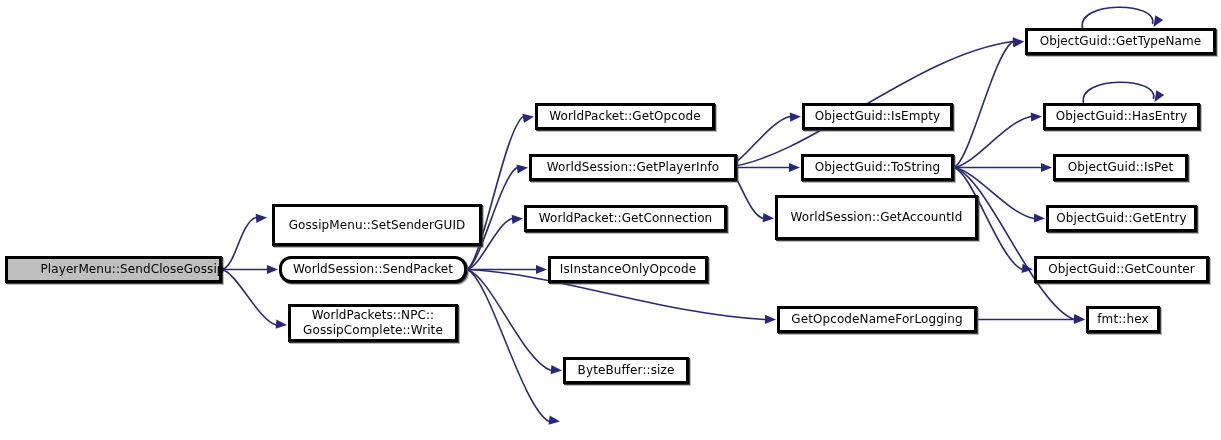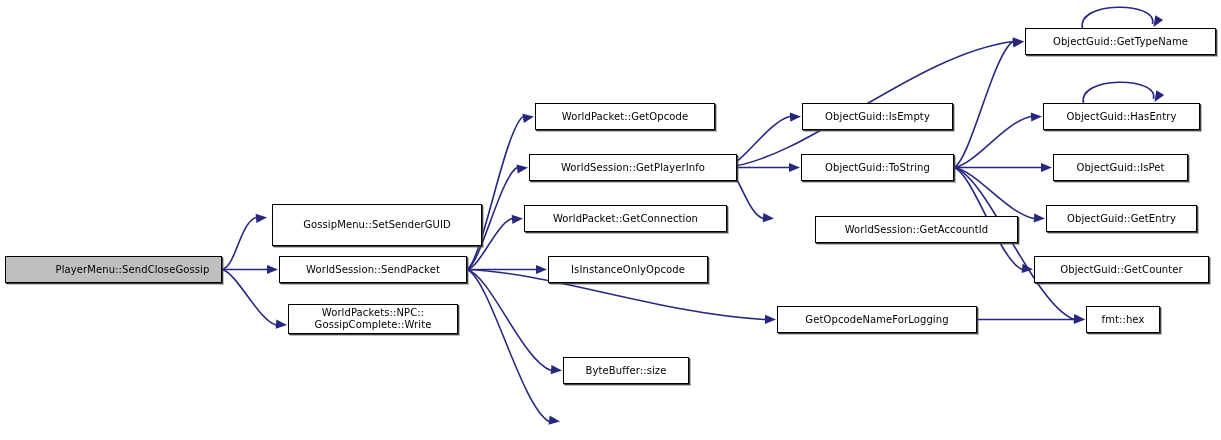--- a/index.html
+++ b/index.html
@@ -20,29 +20,29 @@
   #edge-layer {
     position: absolute;
     left: 0;
     top: 0;
     width: 1221px;
     height: 440px;
   }
   .gnode {
     position: absolute;
     box-sizing: border-box;
-    border: 1px solid #000000;
+    border: 3px solid #000000;
     background: #ffffff;
     box-shadow: 1px 1px 0 0 #404040, 2px 2px 0 0 rgba(64,64,64,0.35);
     display: flex;
     align-items: center;
     justify-content: center;
     text-align: center;
     color: #000000;
-    font-size: 10px;
+    font-size: 12px;
     line-height: 1.18;
     letter-spacing: 0.1px;
     white-space: pre;
     z-index: 5;
   }
   .gnode.root {
     background: #bfbfbf;
     padding-left: 38px;
   }
   .gnode.two-line {
@@ -96,31 +96,31 @@
       <polygon points="1085,319.5 1073.634118393766,323.1023235991606 1074.4532585270015,313.9388630387542" fill="#27277f"></polygon>
       <path d="M 977 319.5 C 1004.16 319.5, 1041.02 319.5, 1074 319.5" fill="none" stroke="#27277f" stroke-width="1.6"></path>
       <polygon points="1085,319.5 1074,324.1 1074,314.9" fill="#27277f"></polygon>
       <path d="M 1082.5 28 C 1076.5 1, 1158.5 1, 1152.5 24" fill="none" stroke="#27277f" stroke-width="1.6"></path>
       <polygon points="1153.5,27 1155.3279467167636,15.217869004264404 1163.1711723197109,20.026591510426467" fill="#27277f"></polygon>
       <path d="M 1083.5 103 C 1077.5 76, 1159.5 76, 1153.5 99" fill="none" stroke="#27277f" stroke-width="1.6"></path>
       <polygon points="1154.5,102 1156.3279467167636,90.2178690042644 1164.1711723197109,95.02659151042647" fill="#27277f"></polygon>
     </svg>
 <div class="gnode root" style="left: 5px; top: 256px; width: 217px; height: 27px;">PlayerMenu::SendCloseGossip</div>
     <div class="gnode" style="left: 272px; top: 204px; width: 210px; height: 42px;">GossipMenu::SetSenderGUID</div>
-    <div class="gnode" style="left: 279px; top: 256px; width: 188px; height: 27px;">WorldSession::SendPacket</div>
-    <div class="gnode two-line" style="left: 288px; top: 304px; width: 170px; height: 30px;">WorldPackets::NPC::
+    <div class="gnode" style="left: 279px; top: 256px; width: 188px; height: 27px; border-radius: 12px;">WorldSession::SendPacket</div>
+    <div class="gnode two-line" style="left: 288px; top: 304px; width: 170px; height: 38px;">WorldPackets::NPC::
 GossipComplete::Write</div>
     <div class="gnode" style="left: 535px; top: 103px; width: 180px; height: 27px;">WorldPacket::GetOpcode</div>
     <div class="gnode" style="left: 529px; top: 154px; width: 208px; height: 27px;">WorldSession::GetPlayerInfo</div>
     <div class="gnode" style="left: 524px; top: 205px; width: 203px; height: 27px;">WorldPacket::GetConnection</div>
     <div class="gnode" style="left: 548px; top: 256px; width: 160px; height: 27px;">IsInstanceOnlyOpcode</div>
     <div class="gnode" style="left: 563px; top: 357px; width: 126px; height: 27px;">ByteBuffer::size</div>
     <div class="gnode" style="left: 802px; top: 103px; width: 151px; height: 27px;">ObjectGuid::IsEmpty</div>
     <div class="gnode" style="left: 801px; top: 154px; width: 153px; height: 27px;">ObjectGuid::ToString</div>
-    <div class="gnode" style="left: 775px; top: 216px; width: 203px; height: 27px; margin-left: 40px;">WorldSession::GetAccountId</div>
+    <div class="gnode" style="left: 775px; top: 195px; width: 203px; height: 45px;">WorldSession::GetAccountId</div>
     <div class="gnode" style="left: 777px; top: 306px; width: 200px; height: 27px;">GetOpcodeNameForLogging</div>
     <div class="gnode" style="left: 1025px; top: 28px; width: 191px; height: 27px;">ObjectGuid::GetTypeName</div>
     <div class="gnode" style="left: 1043px; top: 103px; width: 157px; height: 27px;">ObjectGuid::HasEntry</div>
     <div class="gnode" style="left: 1046px; top: 205px; width: 151px; height: 27px;">ObjectGuid::GetEntry</div>
     <div class="gnode" style="left: 1053px; top: 154px; width: 135px; height: 27px;">ObjectGuid::IsPet</div>
     <div class="gnode" style="left: 1034px; top: 256px; width: 175px; height: 27px;">ObjectGuid::GetCounter</div>
     <div class="gnode" style="left: 1086px; top: 306px; width: 74px; height: 27px;">fmt::hex</div>
   </div>
 
 </body></html>

